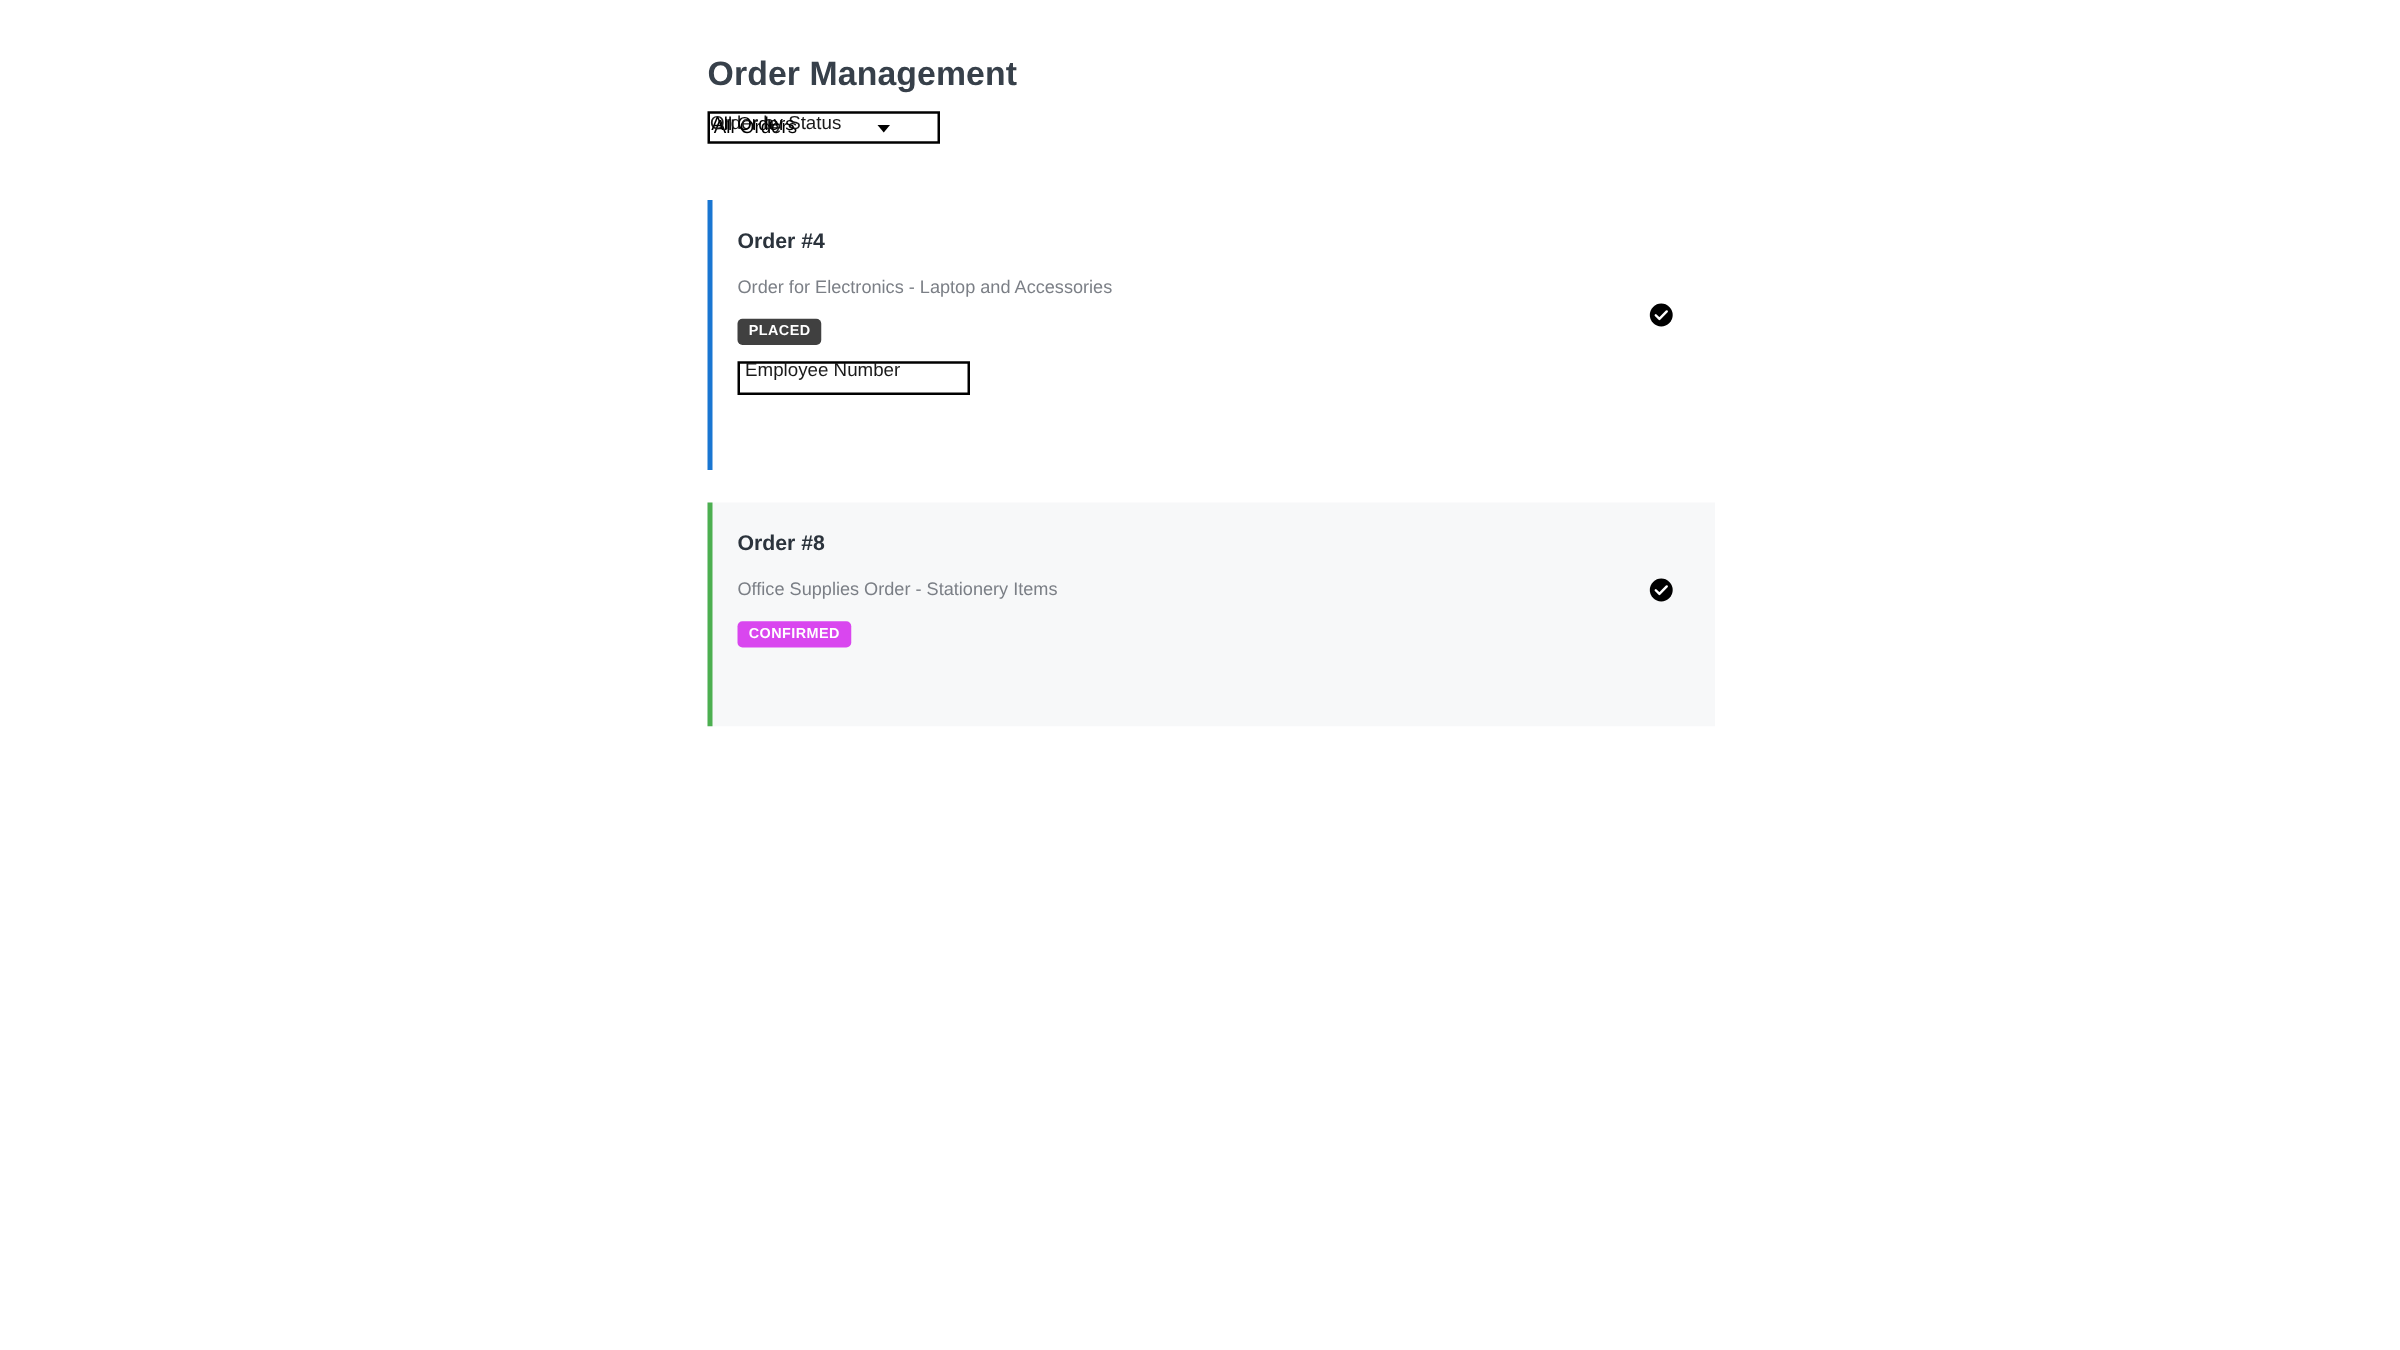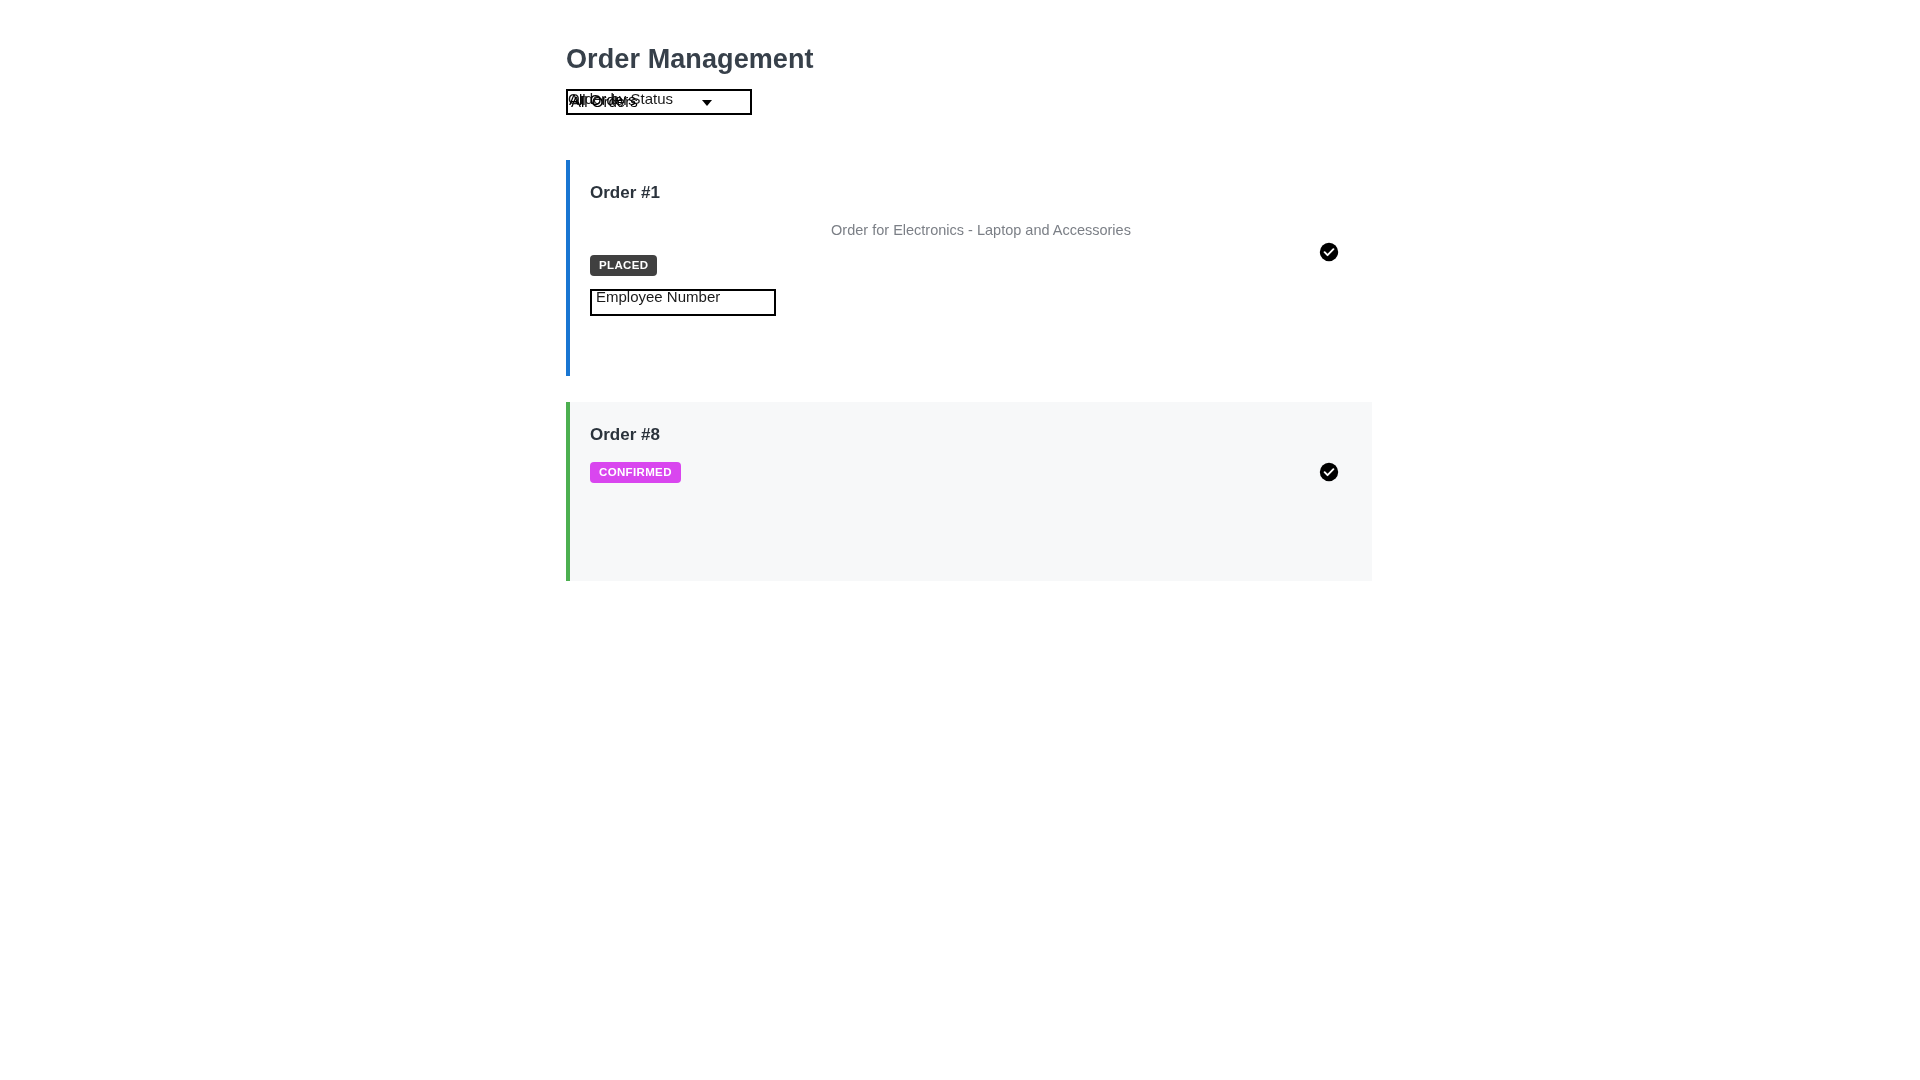--- a/index.html
+++ b/index.html
@@ -124,21 +124,20 @@
     color: #2b333c;
     margin: 0 0 0 0;
     line-height: 22px;
   }
   .order-desc {
     font-size: 14.5px;
     font-weight: 400;
     color: #7b7f86;
     margin-top: 17px;
     line-height: 18px;
-    text-align: center;
   }
 
   .status-badge {
     display: inline-block;
     margin-top: 16px;
     padding: 4px 9px 5px 9px;
     border-radius: 4px;
     font-size: 11.5px;
     font-weight: 700;
     letter-spacing: 0.35px;
@@ -217,41 +216,42 @@
       <option>All Orders</option>
     </select>
     <span class="filter-select-value">All Orders</span>
     <span class="filter-label">Order by Status</span>
     <span class="filter-arrow"></span>
   </div>
 
   <div class="order-list">
 
     <div class="order-card card-placed">
-      <div class="order-title">Order #1</div>
+      <div class="order-title">Order #4</div>
       <div class="order-desc">Order for Electronics - Laptop and Accessories</div>
       <span class="status-badge badge-placed">PLACED</span>
 
       <div class="field-wrap">
         <input class="field-input" type="text" value="" style="">
         <span class="field-label">Employee Number</span>
       </div>
 
       <div class="action-row">
         <button class="check-icon-btn" aria-label="confirm">
           <svg width="22" height="22" viewBox="0 0 24 24">
             <circle cx="12" cy="12" r="10" fill="#000000"></circle>
             <path d="M7.2 12.2 L10.4 15.4 L16.8 8.9" fill="none" stroke="#ffffff" stroke-width="2.1" stroke-linecap="round" stroke-linejoin="round"></path>
           </svg>
         </button>
       </div>
     </div>
 
     <div class="order-card card-confirmed">
       <div class="order-title">Order #8</div>
+      <div class="order-desc">Office Supplies Order - Stationery Items</div>
       <span class="status-badge badge-confirmed">CONFIRMED</span>
 
       <div class="action-row">
         <button class="check-icon-btn" aria-label="confirm">
           <svg width="22" height="22" viewBox="0 0 24 24">
             <circle cx="12" cy="12" r="10" fill="#000000"></circle>
             <path d="M7.2 12.2 L10.4 15.4 L16.8 8.9" fill="none" stroke="#ffffff" stroke-width="2.1" stroke-linecap="round" stroke-linejoin="round"></path>
           </svg>
         </button>
       </div>

